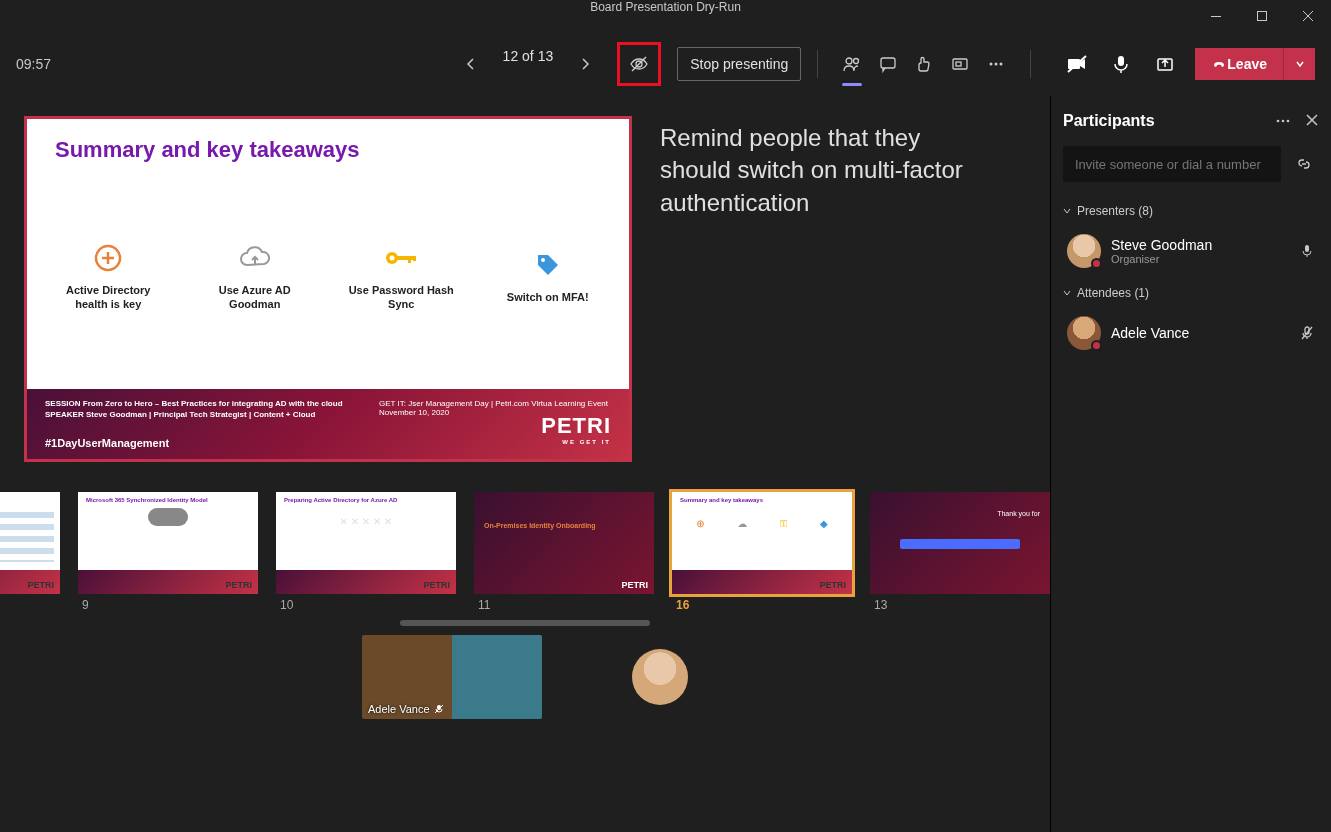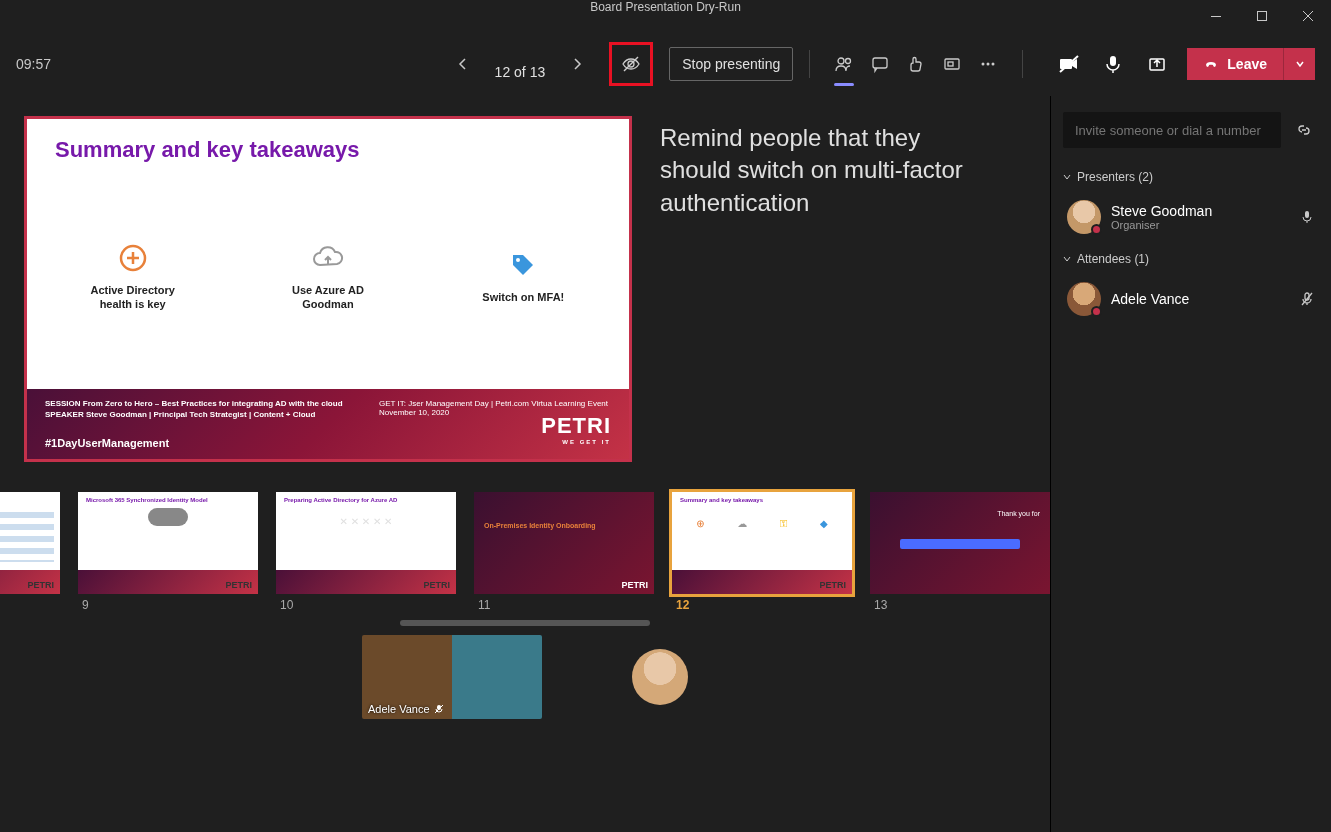--- a/index.html
+++ b/index.html
@@ -7,31 +7,31 @@
 
 
 .title-bar { height: 32px; display: flex; justify-content: center; position: relative; background: #1f1f1f; }
 .title-bar-text { font-size: 12px; color: #c8c8c8; }
 .window-controls { position: absolute; right: 0; top: 0; display: flex; }
 .window-controls div { width: 46px; height: 32px; display: flex; align-items: center; justify-content: center; color: #c8c8c8; cursor: pointer; }
 
 
 .toolbar { height: 64px; display: flex; align-items: center; padding: 0 16px; background: #1f1f1f; }
 .timer { font-size: 14px; color: #c8c8c8; margin-right: auto; }
-.nav-group { display: flex; align-items: flex-end; gap: 12px; }
+.nav-group { display: flex; align-items: flex-start; gap: 12px; }
 .nav-btn { width: 32px; height: 32px; display: flex; align-items: center; justify-content: center; cursor: pointer; color: #c8c8c8; }
 .slide-count { font-size: 14px; color: #e0e0e0; padding: 0 4px; }
 .highlighted-btn { width: 44px; height: 44px; border: 3px solid #e81123; display: flex; align-items: center; justify-content: center; margin-left: 16px; cursor: pointer; }
 .stop-presenting { margin-left: 16px; padding: 8px 12px; border: 1px solid #666; background: transparent; color: #e0e0e0; font-size: 14px; cursor: pointer; border-radius: 2px; }
 .divider-v { width: 1px; height: 28px; background: #444; margin: 0 16px; }
 .icon-btn { width: 36px; height: 36px; display: flex; align-items: center; justify-content: center; cursor: pointer; color: #c8c8c8; position: relative; }
 .icon-btn.active::after { content:''; position:absolute; bottom:-4px; left:8px; right:8px; height:3px; background:#8a8cff; border-radius:2px; }
 .toolbar-right { display: flex; align-items: center; gap: 8px; margin-left: 12px; }
 .leave-group { display: flex; margin-left: 12px; }
-.leave-btn { background: #c4314b; color: #fff; border: none; padding: 8px 16px; font-size: 14px; display: flex; align-items: center; gap: 8px; cursor: pointer; font-weight:600; }
+.leave-btn { background: #c4314b; color: #fff; border: none; padding: 8px 16px; font-size: 14px; display: flex; align-items: center; cursor: pointer; font-weight:600; }
 .leave-arrow { background: #c4314b; border:none; border-left: 1px solid rgba(0,0,0,0.2); color: #fff; width: 32px; display: flex; align-items: center; justify-content: center; cursor: pointer; }
 
 
 .main { display: flex; height: calc(832px - 32px - 64px); }
 .stage { flex: 1; display: flex; flex-direction: column; position: relative; }
 .stage-top { display: flex; padding: 20px 24px; gap: 28px; align-items:flex-start; }
 
 .slide-preview { width: 608px; height: 346px; border: 3px solid #c4314b; background: #fff; color:#000; display:flex; flex-direction:column; overflow:hidden; }
 .slide-header { padding: 18px 28px 0; }
 .slide-title { color: #7719aa; font-size: 22px; font-weight: 700; }
@@ -230,20 +230,32 @@
             <div class="ico">
                 <svg width="34" height="26" viewBox="0 0 34 26">
                   <path d="M9 20 a6 6 0 0 1 0-12 a8 8 0 0 1 15-1 a6 6 0 0 1 2 12 z" stroke="#999" stroke-width="2" fill="none"></path>
                   <path d="M14 15 l3-3 l3 3 M17 12 v7" stroke="#999" stroke-width="2" fill="none"></path>
                 </svg>
               </div>
             <div class="lbl"><span>Use Azure AD</span><br><span>Goodman</span></div>
           </div>
           <div class="takeaway">
             <div class="ico">
+                <svg width="34" height="20" viewBox="0 0 34 20" fill="#f5b500">
+                  <circle cx="8" cy="10" r="6"></circle>
+                  <circle cx="8" cy="10" r="2.5" fill="#fff"></circle>
+                  <rect x="13" y="8" width="18" height="4"></rect>
+                  <rect x="24" y="8" width="3" height="7"></rect>
+                  <rect x="29" y="8" width="3" height="5"></rect>
+                </svg>
+              </div>
+            <div class="lbl"><span>Use Password Hash</span><br><span>Sync</span></div>
+          </div>
+          <div class="takeaway">
+            <div class="ico">
                 <svg width="28" height="28" viewBox="0 0 28 28" fill="#3a96dd">
                   <path d="M4 4 h10 l10 10 l-10 10 l-10-10 z"></path>
                   <circle cx="9" cy="9" r="2" fill="#fff"></circle>
                 </svg>
               </div>
             <div class="lbl"><span>Switch on MFA!</span><br><span></span></div>
           </div>
         </div>
         <div class="slide-footer">
           <div class="sess">SESSION  From Zero to Hero – Best Practices for integrating AD with the cloud</div>
@@ -302,21 +314,21 @@
           <div style="padding:5px 8px;font-size:6px;color:#7719aa;font-weight:700;">Summary and key takeaways</div>
           <div style="display:flex;justify-content:space-around;padding:10px 8px;font-size:10px;">
               <span style="color:#e8813a;">⊕</span>
               <span style="color:#999;">☁</span>
               <span style="color:#f5b500;">⚿</span>
               <span style="color:#3a96dd;">◆</span>
             </div>
           <div style="position:absolute;bottom:0;left:0;right:0;height:24px;background:linear-gradient(135deg,#4a1038,#c43246);"></div>
           <div class="mini-petri">PETRI</div>
         </div>
-        <div class="thumb-num sel">12</div>
+        <div class="thumb-num sel">16</div>
       </div>
       <div class="thumb-wrapper">
         <div class="thumb">
           <div style="padding:18px 10px;font-size:7px;color:#fff;text-align:right;">Thank you for</div>
           <div style="margin:4px 30px;height:10px;background:#4a6cff;border-radius:2px;"></div>
         </div>
         <div class="thumb-num">13</div>
       </div>
     </div>
     <div class="scrollbar-h"></div>
@@ -330,34 +342,51 @@
               <path d="M2 5 a3 3 0 0 0 6 0" stroke="#fff" fill="none"></path>
               <line x1="1" y1="9" x2="9" y2="1" stroke="#fff"></line>
             </svg>
         </div>
       </div>
       <div class="avatar-circle" style="background:radial-gradient(circle at 50% 35%,#e8c8a8 0 35%,#d4a878 36% 100%);"></div>
     </div>
   </div>
 
   <div class="panel">
+    <div class="panel-head">
+      <span class="panel-title">Participants</span>
+      <div class="panel-head-icons">
+        <span>
+            <svg width="16" height="16" viewBox="0 0 16 16" fill="currentColor">
+              <circle cx="3" cy="8" r="1.3"></circle>
+              <circle cx="8" cy="8" r="1.3"></circle>
+              <circle cx="13" cy="8" r="1.3"></circle>
+            </svg>
+          </span>
+        <span>
+            <svg width="14" height="14" viewBox="0 0 14 14">
+              <path d="M2 2 L12 12 M12 2 L2 12" stroke="currentColor" stroke-width="1.5"></path>
+            </svg>
+          </span>
+      </div>
+    </div>
     <div class="invite-row">
       <input class="invite-input" placeholder="Invite someone or dial a number" style="">
       <div class="invite-link">
         <svg width="18" height="18" viewBox="0 0 18 18" stroke="currentColor" stroke-width="1.3" fill="none">
             <path d="M7 11 a3 3 0 0 1 0-6 h2 M11 7 a3 3 0 0 1 0 6 h-2 M7 9 h4"></path>
           </svg>
       </div>
     </div>
 
     <div class="group-hdr">
       <svg width="8" height="8" viewBox="0 0 8 8">
           <path d="M1 2 L4 6 L7 2" stroke="#ccc" fill="none"></path>
         </svg>
-      <span>Presenters (2)</span>
+      <span>Presenters (8)</span>
     </div>
     <div class="participant">
       <div class="p-avatar" style="background:radial-gradient(circle at 50% 35%,#e8c8a8 0 40%,#c49868 41% 100%);">
           <div class="presence"></div>
         </div>
       <div class="p-info">
         <div class="p-name">Steve Goodman</div>
         <div class="p-role">Organiser</div>
       </div>
       <div class="p-mic">

